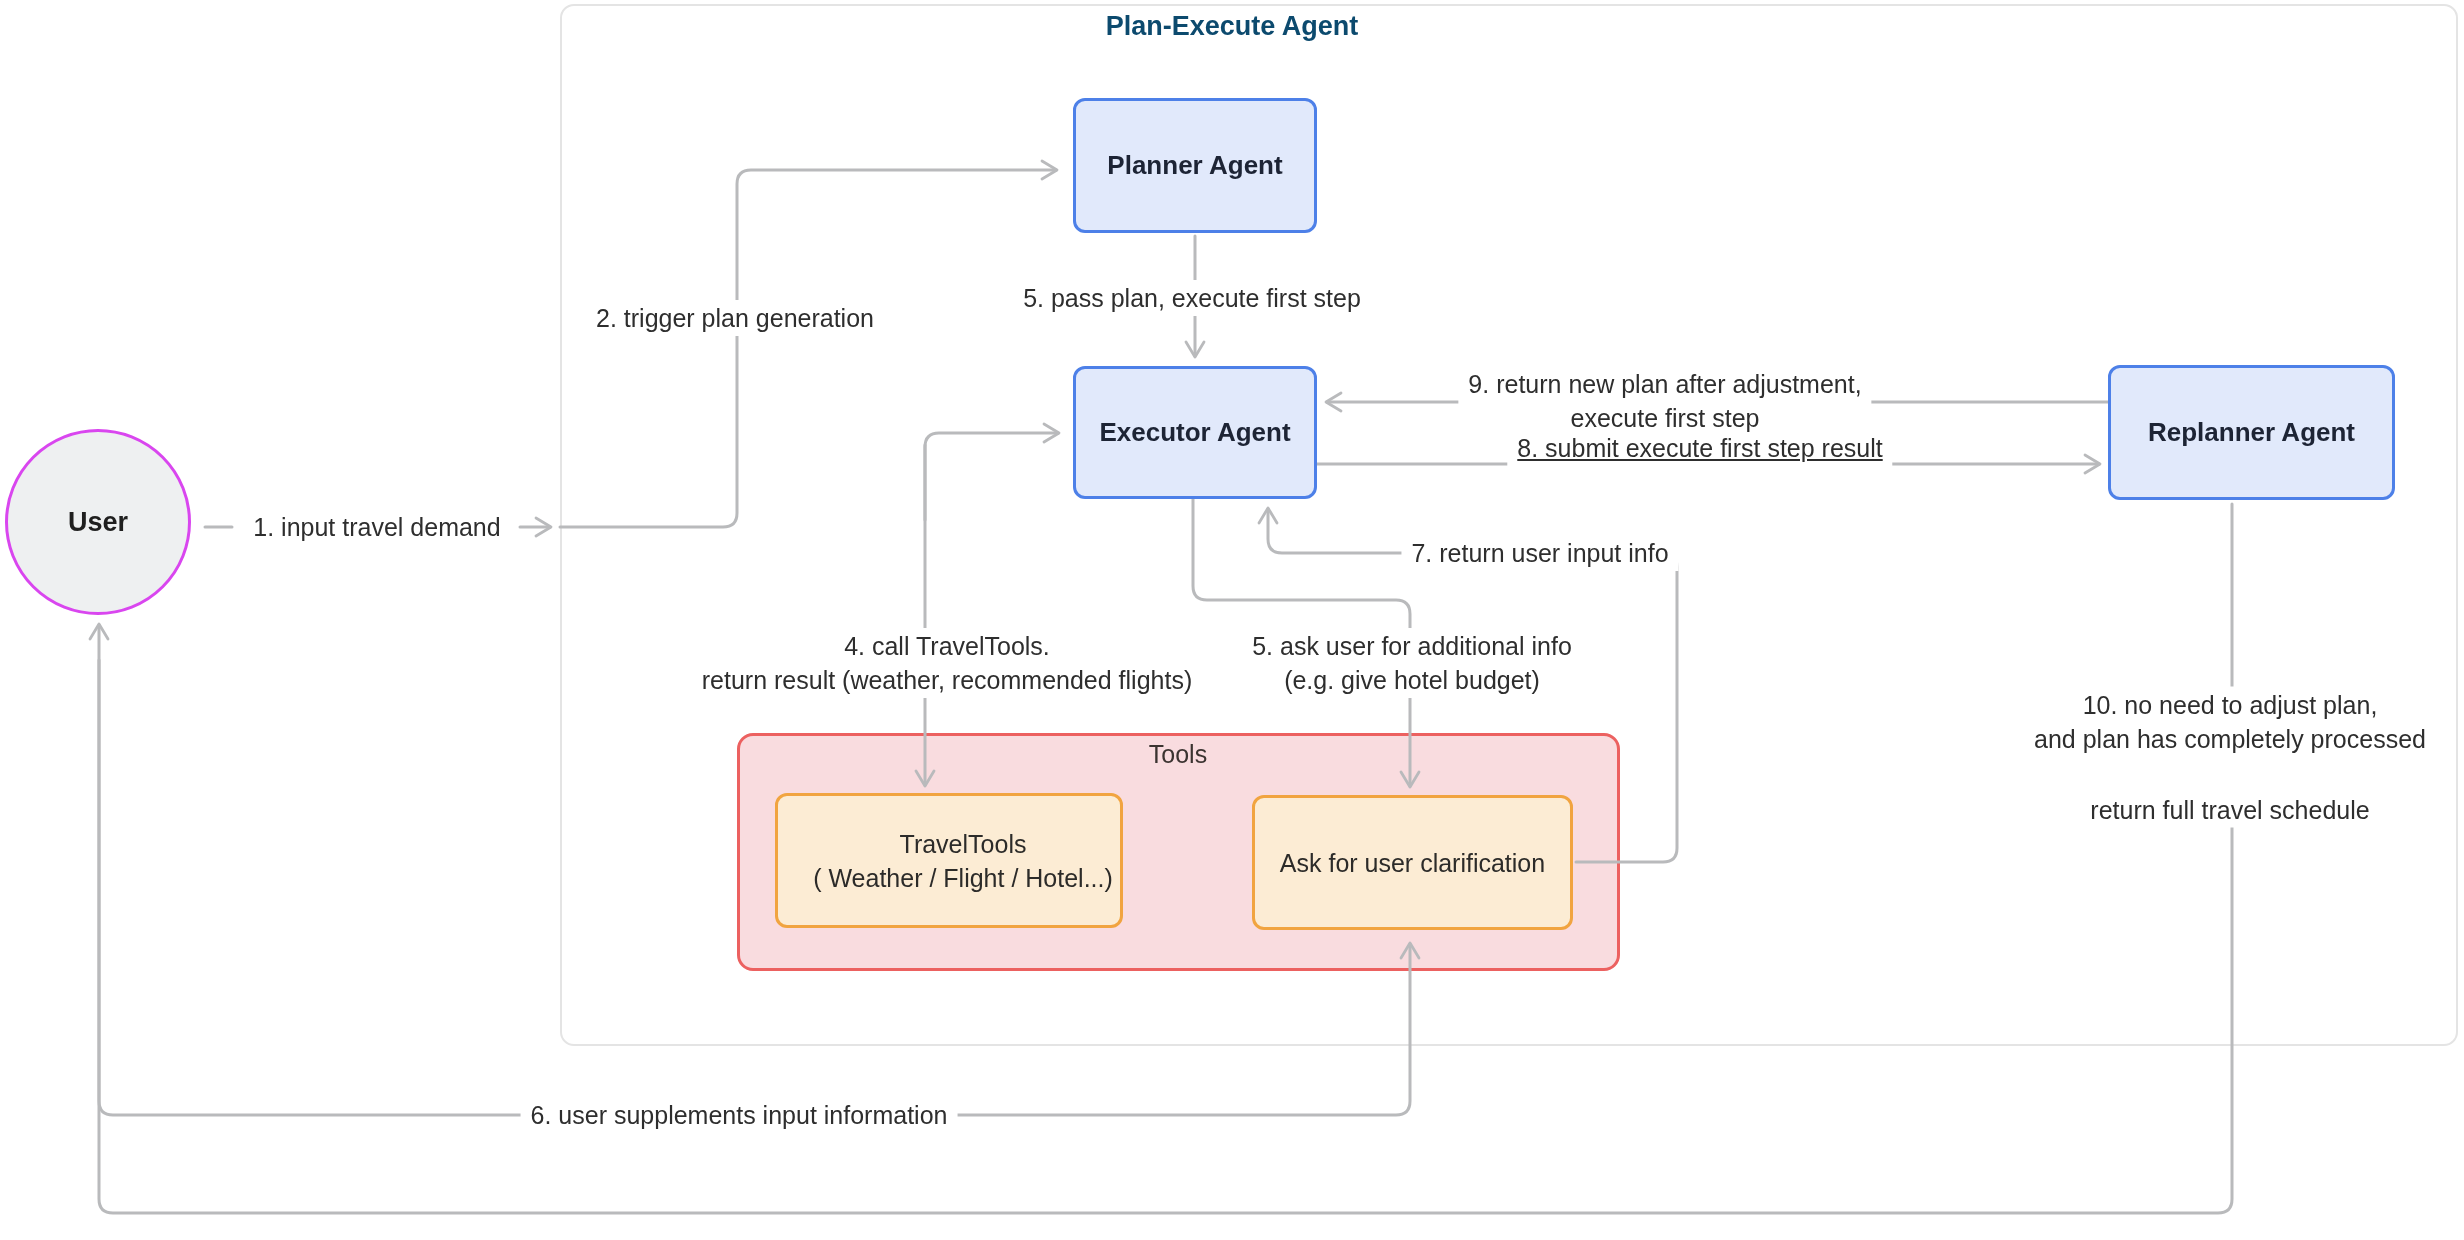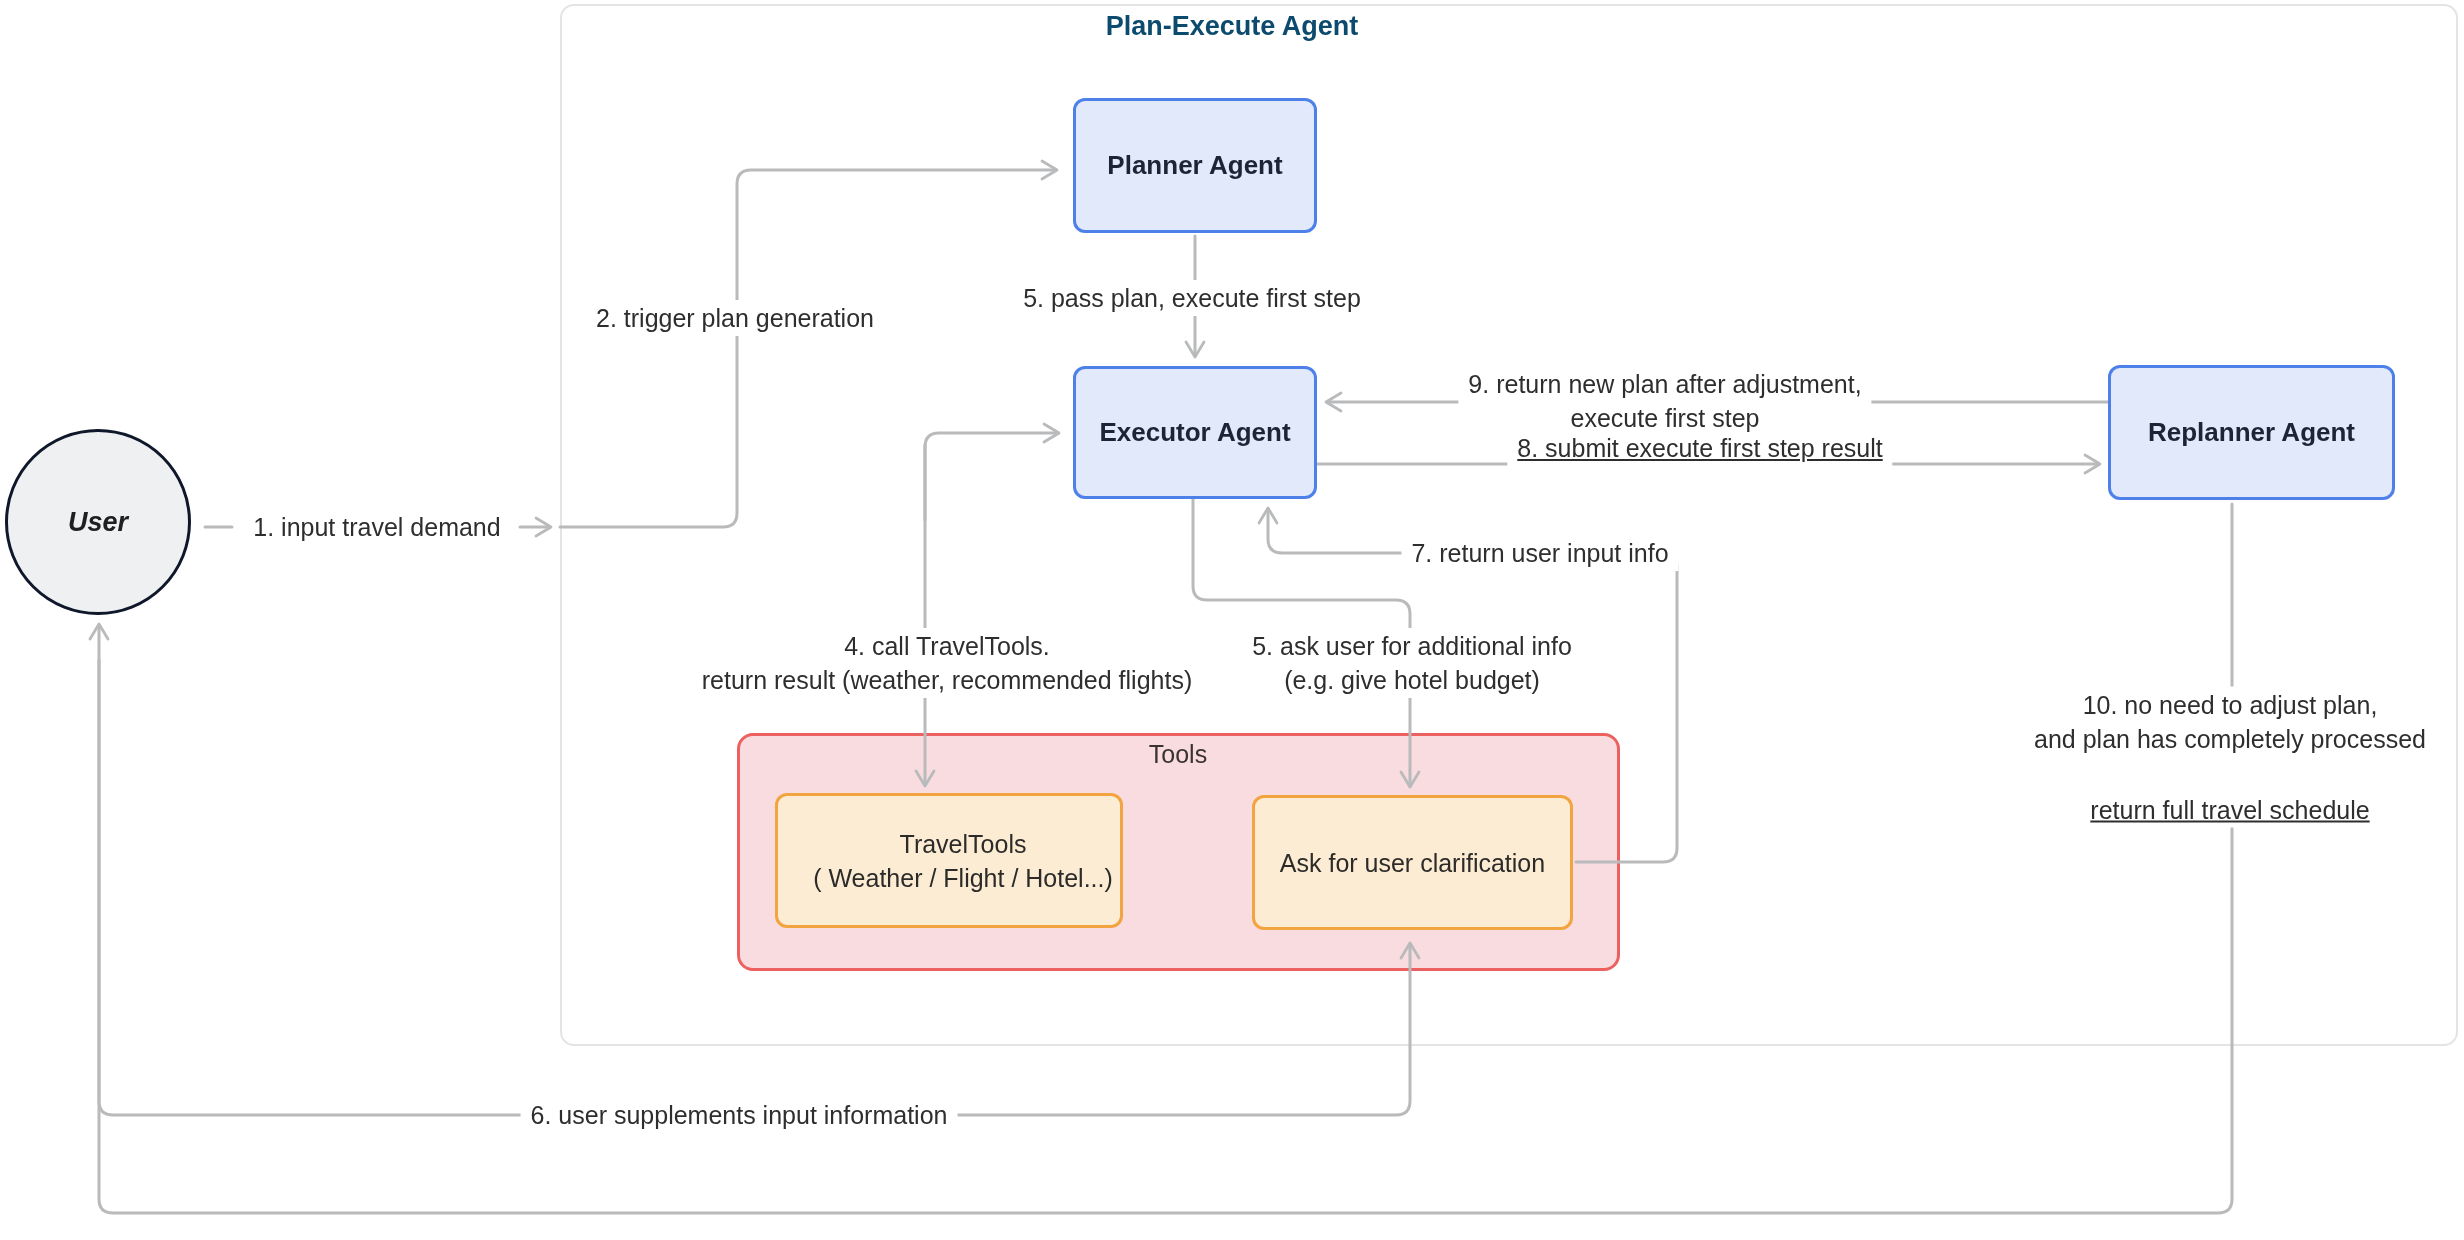--- a/index.html
+++ b/index.html
@@ -37,42 +37,42 @@
   .node {
     position:absolute; box-sizing:border-box; display:flex; align-items:center;
     justify-content:center; text-align:center;
   }
   .agent {
     background:var(--blue-fill); border:3px solid var(--blue-border); border-radius:12px;
     font-weight:bold; font-size:26px; color:var(--node-text);
   }
   .user-circle {
     left:5px; top:429px; width:186px; height:186px; border-radius:50%;
-    background:#eef0f1; border:3px solid #0f172a; font-weight:bold; font-size:27px; color:#1f1f1f;font-style:italic;
+    background:#eef0f1; border:3px solid #d946ef; font-weight:bold; font-size:27px; color:#1f1f1f;
   }
   .tools-group {
     position:absolute; left:737px; top:733px; width:883px; height:238px; box-sizing:border-box;
     background:var(--pink-fill); border:3px solid var(--red-border); border-radius:16px;
   }
   .tools-title {
     position:absolute; top:740px; left:1178px; transform:translateX(-50%);
     font-size:25px; color:#3b3330; white-space:nowrap;
   }
   .tool-box {
     background:var(--orange-fill); border:3px solid var(--orange-border); border-radius:12px;
     font-size:25px; color:#2c2b29; flex-direction:column; line-height:34px;
   }
   
   .edge-label {
     position:absolute; transform:translate(-50%,-50%); background:#ffffff;
     color:var(--label-color); font-size:25px; line-height:34px; text-align:center;
     white-space:nowrap; padding:1px 10px;
   }
   .edge-label div { white-space:nowrap; }
-  .gap-top { margin-top:37px;text-decoration:underline; }
+  .gap-top { margin-top:37px; }
 </style>
 </head>
 <body>
 
 <div id="canvas">
 
   <div class="group-box"></div>
   <div class="group-title">Plan-Execute Agent</div>
 
   <div class="tools-group"></div>

